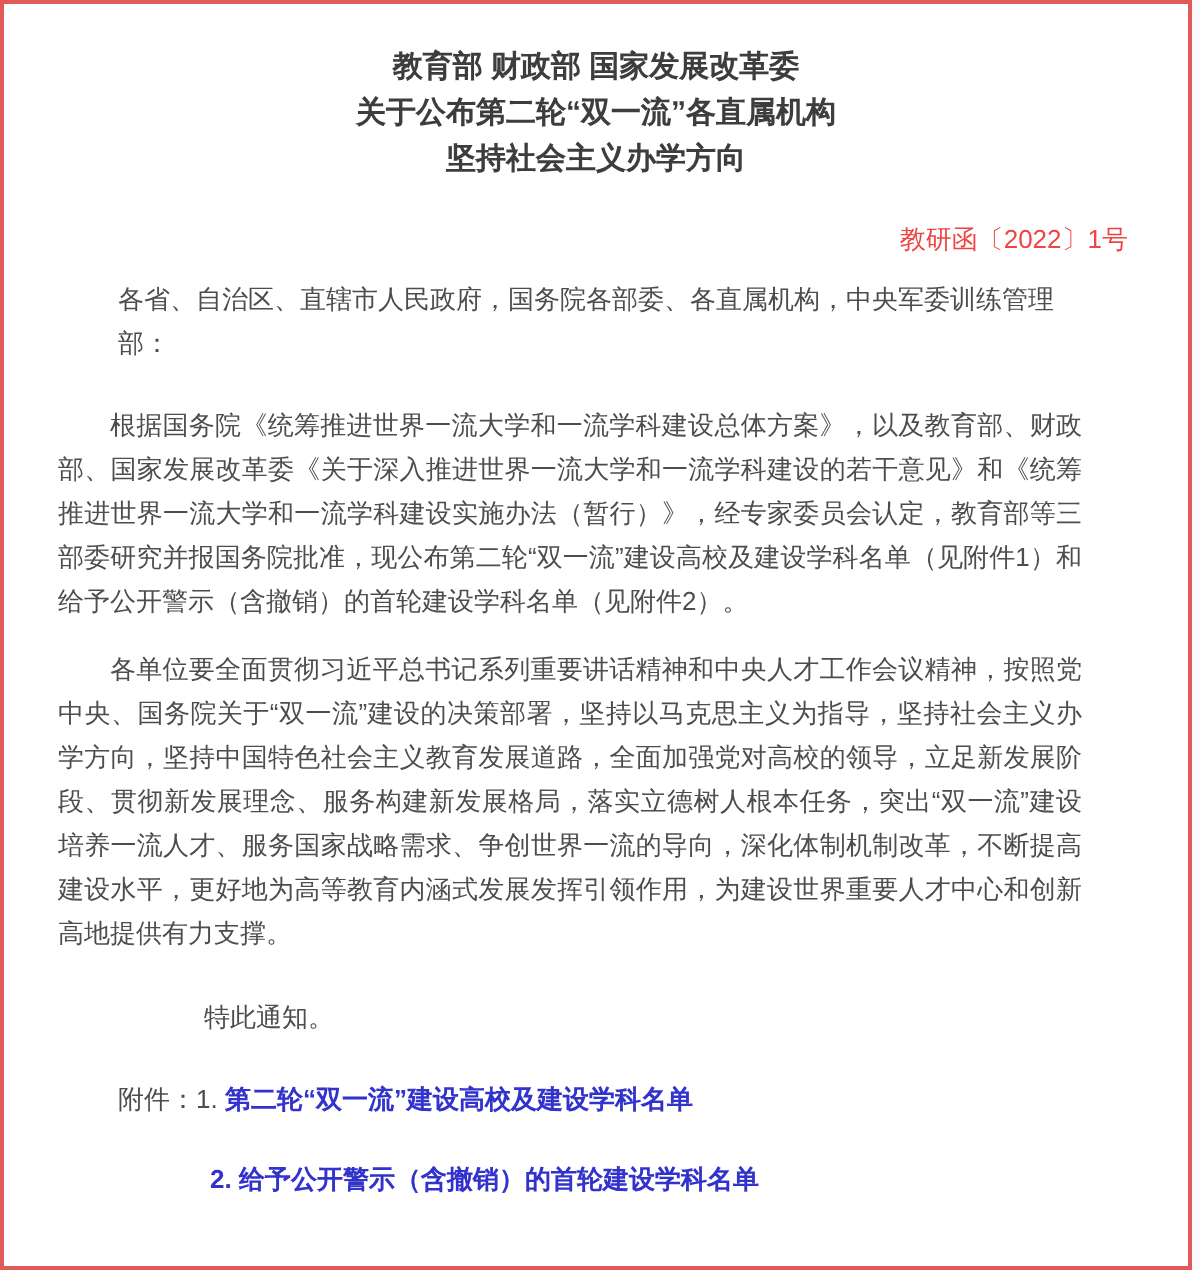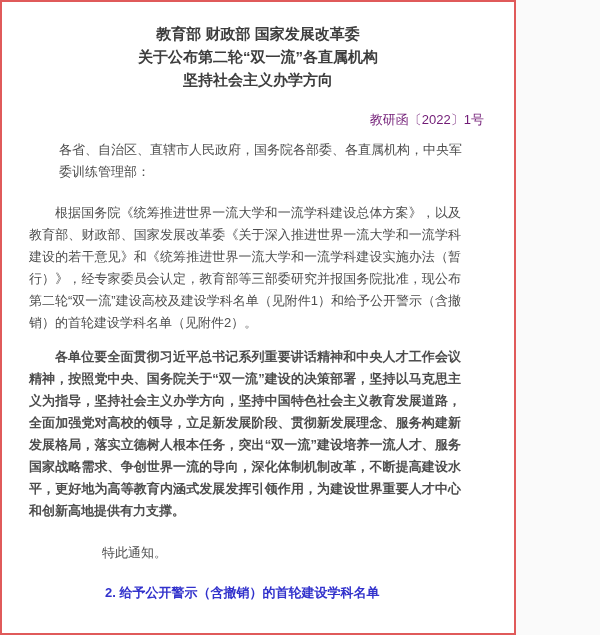--- a/index.html
+++ b/index.html
@@ -1,54 +1,54 @@
 <!DOCTYPE html>
 <html><head>
 <meta charset="utf-8">
 <style>
   html,body{margin:0;padding:0;background:#fafafa;}
   .page{
     position:relative;
-    width:516px;height:635px;
+    width:596px;height:635px;
     box-sizing:border-box;
     background:#ffffff;
     border:2px solid #e05a5a;
     overflow:hidden;
     font-family:"Liberation Sans","DejaVu Sans",sans-serif;
     color:#4d4d4d;
   }
   .title{
     margin-top:20px;
     text-align:center;
     font-size:15px;
     font-weight:bold;
     line-height:23px;
     color:#3d3d3d;
   }
   .doc-number{
     margin-top:20px;
     text-align:right;
     padding-right:30px;
     font-size:13px;
-    color:#701a75;
+    color:#ef4444;
   }
   .body-text{font-size:13px;line-height:22px;}
   .salutation{
     margin-top:10px;
     padding:0 50px 0 57px;
   }
   .para{
     margin:0;
     padding:0 53px 0 27px;
     text-indent:2em;
     text-align:justify;
   }
   .p1{margin-top:19px;}
   .p2{margin-top:12px;}
-  .p3{margin-top:12px;font-weight:bold;}
+  .p3{margin-top:12px;}
   .closing{
     margin-top:20px;
     padding-left:74px;
     text-indent:2em;
   }
   .attach-line1{
     margin-top:19px;
     padding-left:57px;
   }
   .attach-line2{
@@ -79,20 +79,23 @@
 
     <div class="salutation">各省、自治区、直辖市人民政府，国务院各部委、各直属机构，中央军委训练管理部：</div>
 
     <p class="para p1">根据国务院《统筹推进世界一流大学和一流学科建设总体方案》，以及教育部、财政部、国家发展改革委《关于深入推进世界一流大学和一流学科建设的若干意见》和《统筹推进世界一流大学和一流学科建设实施办法（暂行）》，经专家委员会认定，教育部等三部委研究并报国务院批准，现公布第二轮“双一流”建设高校及建设学科名单（见附件1）和给予公开警示（含撤销）的首轮建设学科名单（见附件2）。</p>
 
 
     <p class="para p3">各单位要全面贯彻习近平总书记系列重要讲话精神和中央人才工作会议精神，按照党中央、国务院关于“双一流”建设的决策部署，坚持以马克思主义为指导，坚持社会主义办学方向，坚持中国特色社会主义教育发展道路，全面加强党对高校的领导，立足新发展阶段、贯彻新发展理念、服务构建新发展格局，落实立德树人根本任务，突出“双一流”建设培养一流人才、服务国家战略需求、争创世界一流的导向，深化体制机制改革，不断提高建设水平，更好地为高等教育内涵式发展发挥引领作用，为建设世界重要人才中心和创新高地提供有力支撑。</p>
 
     <div class="closing">特此通知。</div>
 
+    <div class="attach-line1">
+      <span>附件：</span><span>1. </span><a class="link">第二轮“双一流”建设高校及建设学科名单</a>
+    </div>
 
     <div class="attach-line2">
       <a class="link"><span>2. </span><span>给予公开警示（含撤销）的首轮建设学科名单</span></a>
     </div>
 
   </div>
 
 </div>
 
 </body></html>

